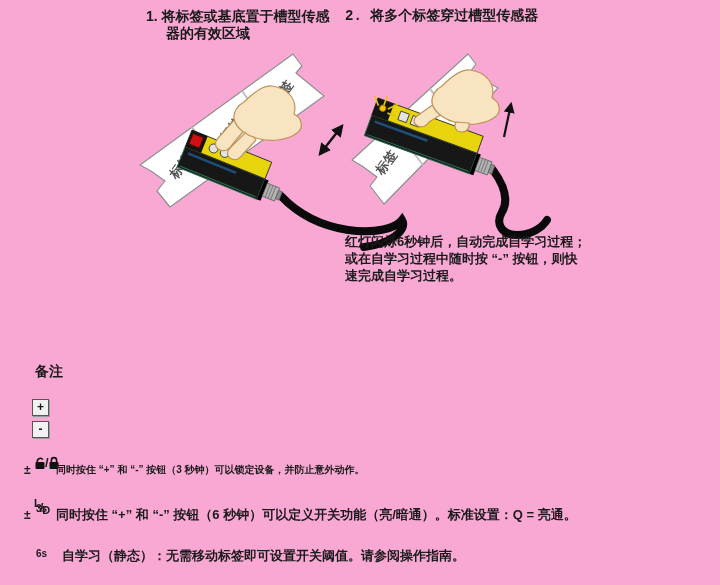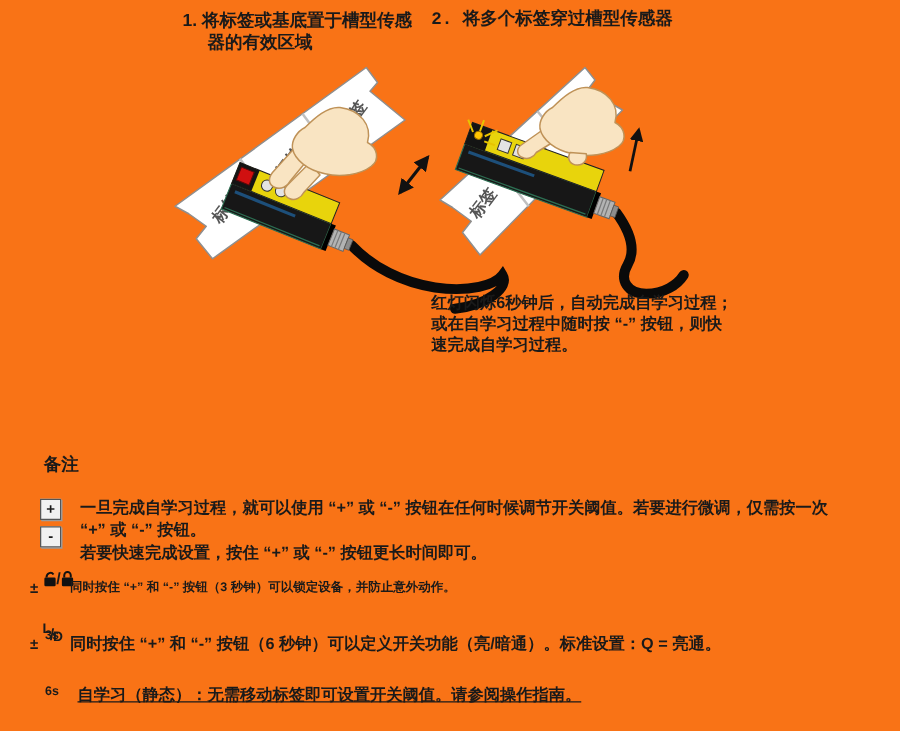--- a/index.html
+++ b/index.html
@@ -1,16 +1,16 @@
 <!DOCTYPE html>
 <html><head>
 <meta charset="utf-8">
 <style>
   html,body{margin:0;padding:0;background:#fff;}
-  .page{position:relative;width:720px;height:585px;background:#f97316;overflow:hidden;
+  .page{position:relative;width:720px;height:585px;background:#f9a8d4;overflow:hidden;
         font-family:"Liberation Sans",sans-serif;color:#1a1a1a;font-weight:700;}
   .pre{white-space:pre-line;}
   .abs{position:absolute;}
   .heading{font-size:14px;line-height:17px;}
   .step1{left:146px;top:8px;width:220px;padding-left:20px;text-indent:-20px;}
   .step2{left:345px;top:8px;width:290px;font-family:Liberation Mono, monospace;}
   .illus{left:130px;top:42px;}
   .caption{font-size:13px;line-height:17px;}
   .cap-title{margin-bottom:8px;}
   .left-cap{left:150px;top:233px;width:238px;}
@@ -28,21 +28,21 @@
   .ld-cluster{left:24px;top:499px;}
   .keyicon .pm{position:absolute;left:0;top:9px;font-size:12px;}
   .keyicon .glyphrow{position:absolute;left:10px;top:0;display:flex;align-items:center;height:16px;}
   .keyicon .dur{position:absolute;left:12px;top:17px;font-size:10px;margin-top:32px;}
   .keyicon .slash{font-size:13px;margin:0 -1px;}
   .ldfrac{display:inline-flex;align-items:center;font-size:13px;}
   .lnum{position:relative;top:-4px;font-size:11px;}
   .lden{position:relative;top:3px;font-size:11px;}
   .lock-body{left:56px;top:463px;width:650px;font-size:10px;}
   .ld-body{left:56px;top:506px;width:660px;font-size:13px;}
-  .static-line{left:62px;top:547px;width:640px;font-size:13px;text-decoration:underline;}
+  .static-line{left:62px;top:547px;width:640px;font-size:13px;}
   svg text.lbl{font-family:"Liberation Sans",sans-serif;font-weight:700;font-size:13px;fill:#555;}
 </style>
 </head>
 <body>
 
 <div class="page">
 
   <div class="abs heading step1 pre">1. 将标签或基底置于槽型传感
 器的有效区域</div>
   <div class="abs heading step2 pre">2. 将多个标签穿过槽型传感器</div>
@@ -139,23 +139,20 @@
 
   <div class="abs notes-title">备注</div>
 
 
   <span class="abs sqbtn plusbtn">
     <span>+</span>
   </span>
   <span class="abs sqbtn minusbtn">
     <span>-</span>
   </span>
-  <div class="abs pm-body pre">一旦完成自学习过程，就可以使用 “+” 或 “-” 按钮在任何时候调节开关阈值。若要进行微调，仅需按一次
-“+” 或 “-” 按钮。
-若要快速完成设置，按住 “+” 或 “-” 按钮更长时间即可。</div>
 
   <span class="abs keyicon lock-cluster">
     <span class="pm">±</span>
     <span class="glyphrow">
       <svg width="12" height="15" viewBox="0 0 12 15">
         <path d="M3.2,7 C3.2,3.2 7.2,2.2 8.8,4.6" fill="none" stroke="#111" stroke-width="1.6"></path>
         <rect x="1.5" y="7" width="9" height="7" rx="1" fill="#111"></rect>
       </svg>
       <span class="slash">/</span>
       <svg width="12" height="15" viewBox="0 0 12 15">

